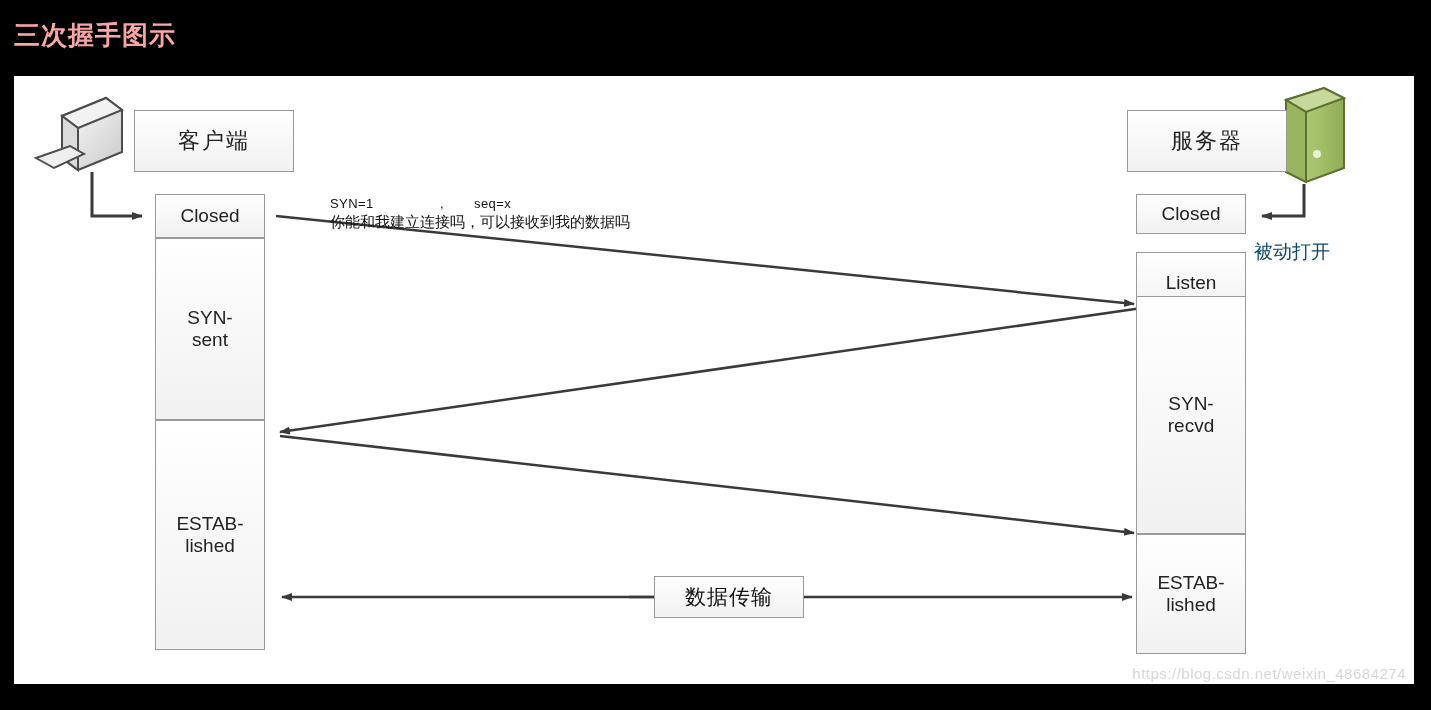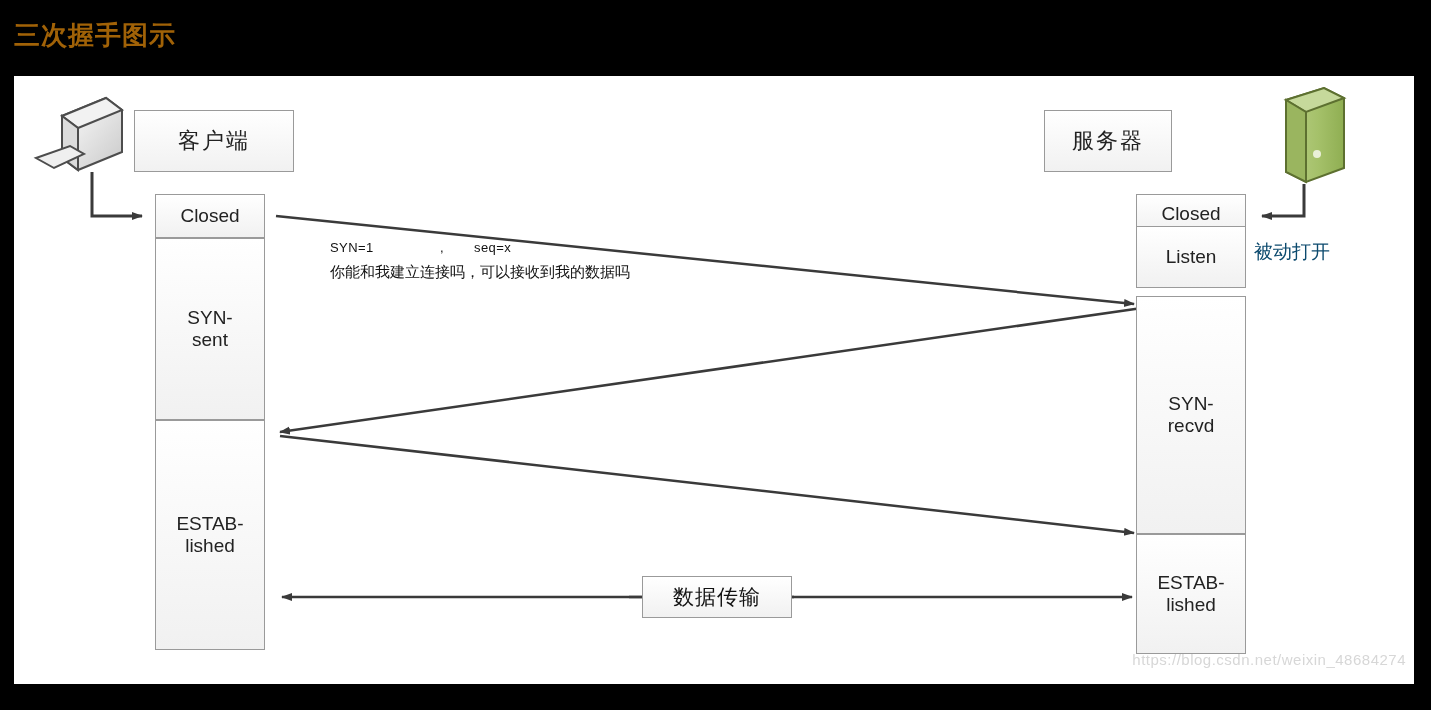--- a/index.html
+++ b/index.html
@@ -11,21 +11,21 @@
     width: 1431px;
     height: 710px;
     font-family: "Liberation Sans", sans-serif;
     overflow: hidden;
     position: relative;
   }
   #page-title {
     position: absolute;
     left: 14px;
     top: 18px;
-    color: #a16207;
+    color: #fca5a5;
     font-size: 26px;
     font-weight: bold;
     letter-spacing: 1px;
   }
   #diagram {
     position: absolute;
     left: 14px;
     top: 76px;
     width: 1400px;
     height: 608px;
@@ -59,52 +59,52 @@
   }
   .msg .flags {
     font-size: 13px;
     color: #111111;
     font-family: "Liberation Sans", sans-serif;
     letter-spacing: .4px;
   }
   .msg .flags i {
     font-style: normal;
     display: inline-block;
-    margin-top: 44px;
   }
   .msg .cn {
     font-size: 15px;
     font-family: "Liberation Serif", serif;
     color: #111111;
-    margin-top: 8px;
+    margin-top: 2px;
   }
   .passive {
     position: absolute;
     font-size: 19px;
     font-family: "Liberation Serif", serif;
     color: #0c4a6e;
     white-space: nowrap;
   }
   .data-box {
     position: absolute;
     box-sizing: border-box;
     border: 1px solid #9a9a9a;
     background: linear-gradient(to bottom, #ffffff 0%, #f1f1f1 100%);
     display: flex;
     align-items: center;
     justify-content: center;
     font-size: 21px;
     font-family: "Liberation Serif", serif;
     color: #111111;
     letter-spacing: 1px;
+    margin-left: 12px;
   }
   .watermark {
     position: absolute;
     right: 8px;
-    bottom: 16px;
+    bottom: 2px;
     font-size: 15px;
     color: #d7d7d7;
     letter-spacing: .5px;
     font-family: "Liberation Sans", sans-serif;
     margin-top: 48px;
   }
   svg.overlay {
     position: absolute;
     left: 0; top: 0;
     width: 1400px;
@@ -162,40 +162,40 @@
     <path d="M266,360 L1120,457" fill="none" stroke="#3a3a3a" stroke-width="2.5" marker-end="url(#arrow)"></path>
 
     <path d="M780,521 L268,521" fill="none" stroke="#3a3a3a" stroke-width="2.5" marker-end="url(#arrow)"></path>
     <path d="M615,521 L1118,521" fill="none" stroke="#3a3a3a" stroke-width="2.5" marker-end="url(#arrow)"></path>
   </svg>
 
   <div class="box label-box" style="left:120px; top:34px; width:160px; height:62px;">
     <span>客户端</span>
   </div>
 
-  <div class="box label-box" style="left:1030px; top:34px; width:128px; height:62px;">
+  <div class="box label-box" style="left:1113px; top:34px; width:160px; height:62px;">
     <span>服务器</span>
   </div>
 
   <div class="box state" style="left:141px; top:118px; width:110px; height:44px;">
     <span>Closed</span>
   </div>
   <div class="box state" style="left:141px; top:162px; width:110px; height:182px; flex-direction:column;">
     <span>SYN-</span>
     <span>sent</span>
   </div>
   <div class="box state" style="left:141px; top:344px; width:110px; height:230px; flex-direction:column;">
     <span>ESTAB-</span>
     <span>lished</span>
   </div>
 
   <div class="box state" style="left:1122px; top:118px; width:110px; height:40px;">
     <span>Closed</span>
   </div>
-  <div class="box state" style="left:1122px; top:150px; width:110px; height:62px;">
+  <div class="box state" style="left:1122px; top:176px; width:110px; height:62px;">
     <span>Listen</span>
   </div>
   <div class="box state" style="left:1122px; top:220px; width:110px; height:238px; flex-direction:column;">
     <span>SYN-</span>
     <span>recvd</span>
   </div>
   <div class="box state" style="left:1122px; top:458px; width:110px; height:120px; flex-direction:column;">
     <span>ESTAB-</span>
     <span>lished</span>
   </div>

